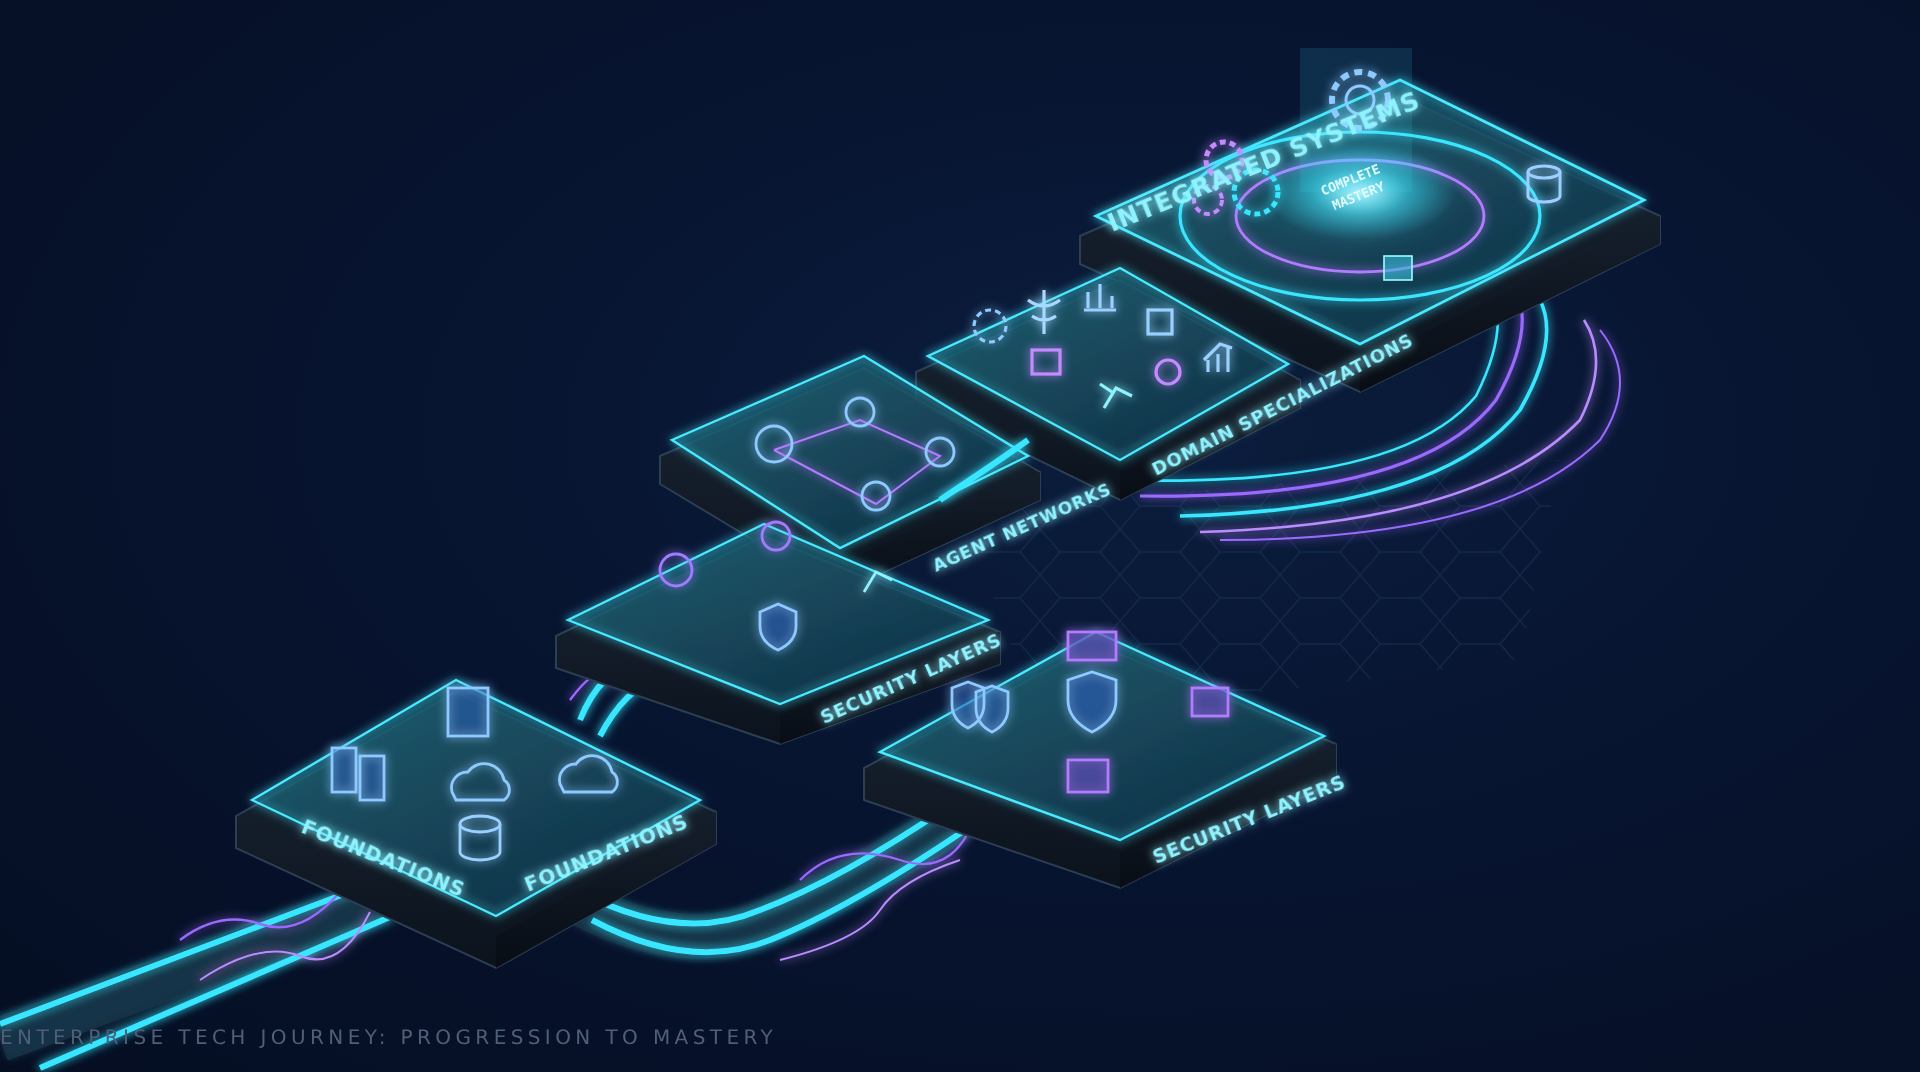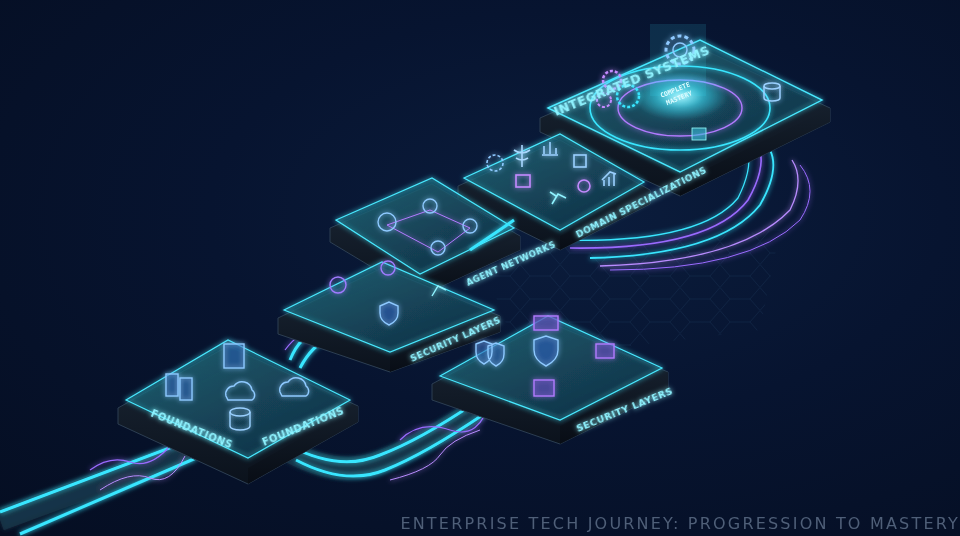--- a/index.html
+++ b/index.html
@@ -1,22 +1,22 @@
 <!DOCTYPE html>
 <html><head>
 <meta charset="utf-8">
 <style>
   html,body{margin:0;padding:0;}
   body{width:960px;height:536px;overflow:hidden;background:#06112a;font-family:"DejaVu Sans",sans-serif;}
   .stage{position:relative;width:960px;height:536px;overflow:hidden;
     background:radial-gradient(ellipse at 60% 40%, #0b1d3d 0%, #071430 45%, #050e22 100%);}
   svg.scene{position:absolute;left:0;top:0;width:960px;height:536px;}
   .lbl{font-family:"DejaVu Sans",sans-serif;font-weight:bold;fill:#8ff3ff;letter-spacing:0.5px;}
-  .caption{position:absolute;left:0;right:0;top:514px;text-align:right;
-    font-family:"DejaVu Sans",sans-serif;font-size:16px;letter-spacing:2.2px;color:#4f5f78;}
+  .caption{position:absolute;left:0;right:0;top:514px;text-align:left;
+    font-family:"DejaVu Sans",sans-serif;font-size:10px;letter-spacing:2.2px;color:#4f5f78;}
   .core-text{font-family:"DejaVu Sans Mono",monospace;font-weight:bold;fill:#dffcff;}
 </style>
 </head>
 <body>
 
 <div class="stage">
 <svg class="scene" viewBox="0 0 960 536" xmlns="http://www.w3.org/2000/svg">
   <defs>
     <filter id="glow" x="-50%" y="-50%" width="200%" height="200%">
       <feGaussianBlur stdDeviation="2.5" result="b"></feGaussianBlur>

